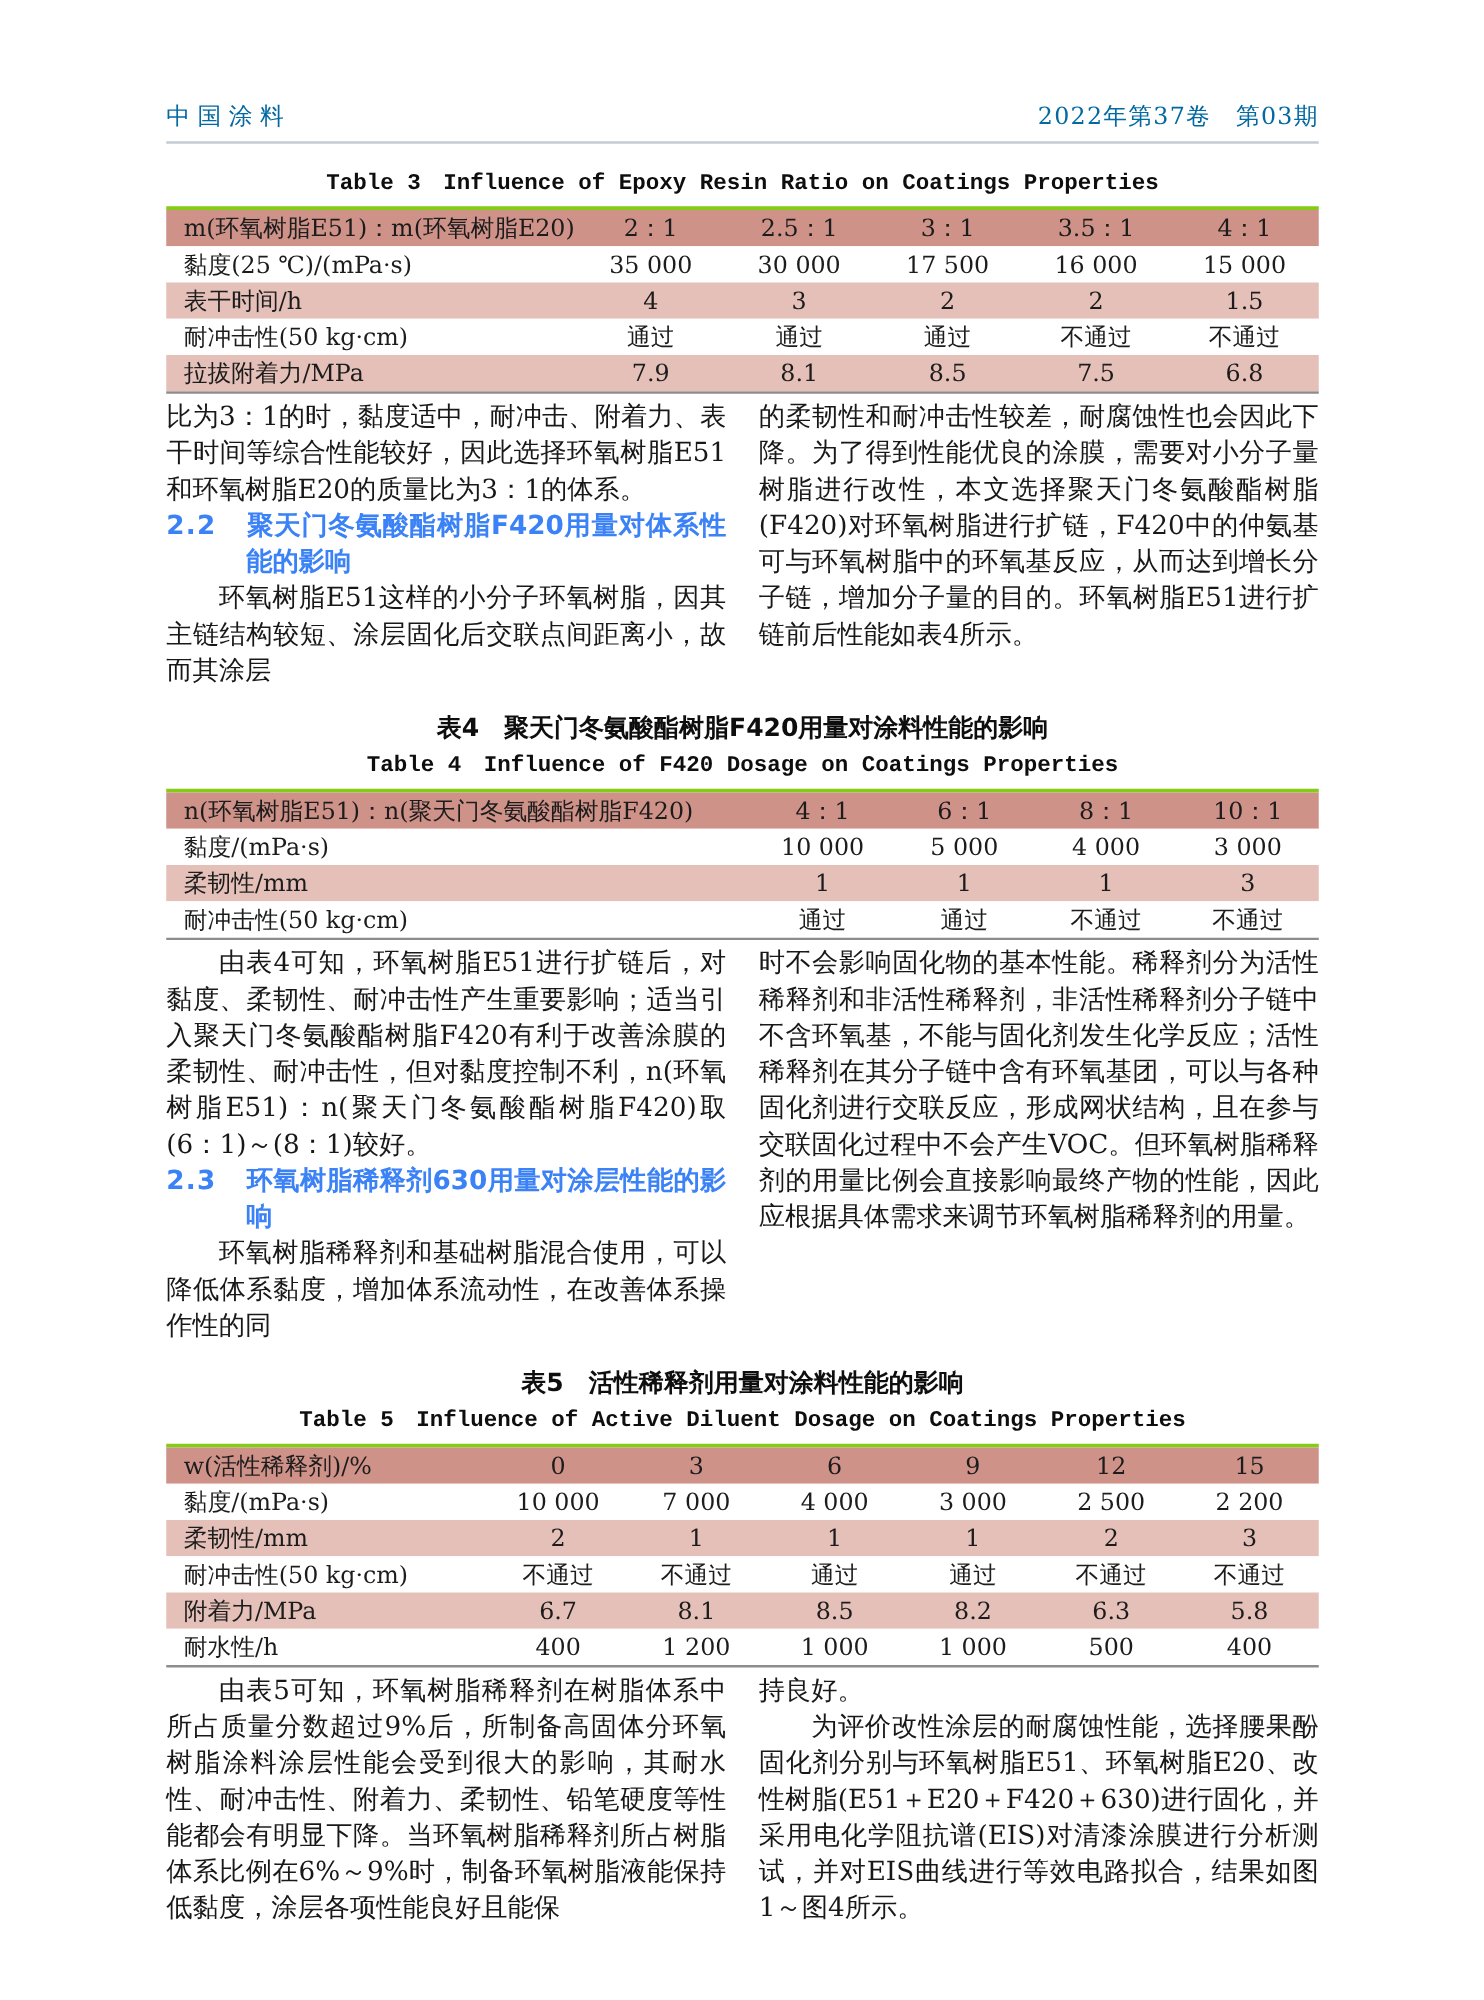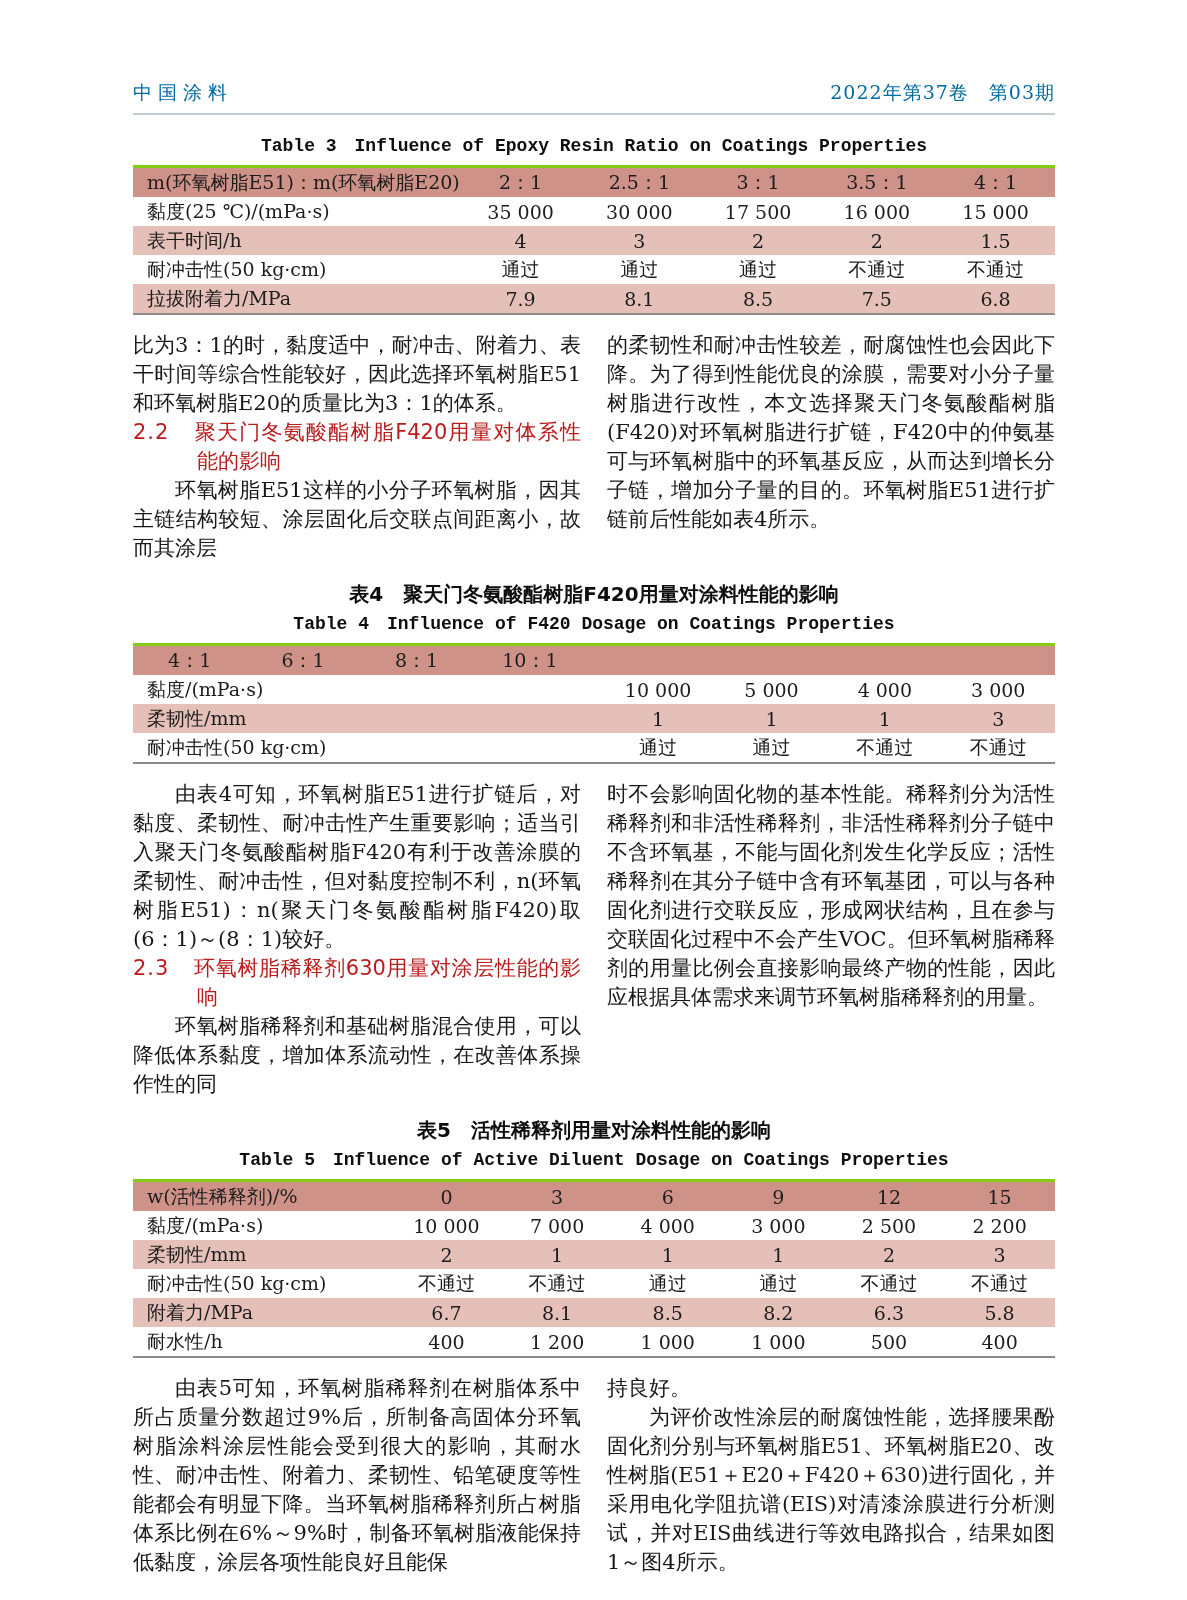--- a/index.html
+++ b/index.html
@@ -38,27 +38,27 @@
   .trow.p{background:#e4c0b9;}
   .trow.w{background:#ffffff;}
   .tcell{box-sizing:border-box;white-space:nowrap;overflow:hidden;}
   .tcell.label{padding-left:14px;}
   .tcell.val{text-align:center;}
   .t3 .label{width:35.6%;} .t3 .val{width:12.88%;}
   .t4 .label{width:50.8%;} .t4 .val{width:12.3%;}
   .t5 .label{width:28.0%;} .t5 .val{width:12.0%;}
 
   
-  .cols{display:flex;gap:26px;margin-top:16px;}
+  .cols{display:flex;gap:26px;margin-top:4px;}
   .col{width:448px;font-size:21px;line-height:29px;text-align:justify;color:#181818;}
   .para{margin:0;}
   .para.ind{text-indent:2em;}
   .sec-head{
-    color:#b91c1c;font-family:"DejaVu Sans","Liberation Sans",sans-serif;
-    font-weight:normal;padding-left:64px;text-indent:-64px;font-size:21px;
+    color:#3b82f6;font-family:"DejaVu Sans","Liberation Sans",sans-serif;
+    font-weight:bold;padding-left:64px;text-indent:-64px;font-size:21px;
   }
   .sec-head .num{margin-right:24px;letter-spacing:1px;}
 </style>
 </head>
 <body>
 
 <div class="content">
 
   <div class="page-header">
     <span class="journal-name">中国涂料</span>
@@ -120,20 +120,21 @@
     <div class="col">
         <div class="para">的柔韧性和耐冲击性较差，耐腐蚀性也会因此下降。为了得到性能优良的涂膜，需要对小分子量树脂进行改性，本文选择聚天门冬氨酸酯树脂(F420)对环氧树脂进行扩链，F420中的仲氨基可与环氧树脂中的环氧基反应，从而达到增长分子链，增加分子量的目的。环氧树脂E51进行扩链前后性能如表4所示。</div>
       </div>
   </div>
 
   <div class="table-block">
     <div class="tbl-title-cn">表4　聚天门冬氨酸酯树脂F420用量对涂料性能的影响</div>
     <div class="tbl-title-en">Table 4　Influence of F420 Dosage on Coatings Properties</div>
     <div class="ptable t4">
         <div class="trow h">
+          <div class="tcell label">n(环氧树脂E51)：n(聚天门冬氨酸酯树脂F420)</div>
           <div class="tcell val">4：1</div>
           <div class="tcell val">6：1</div>
           <div class="tcell val">8：1</div>
           <div class="tcell val">10：1</div>
         </div>
         <div class="trow w">
           <div class="tcell label">黏度/(mPa·s)</div>
           <div class="tcell val">10 000</div>
           <div class="tcell val">5 000</div>
           <div class="tcell val">4 000</div>

